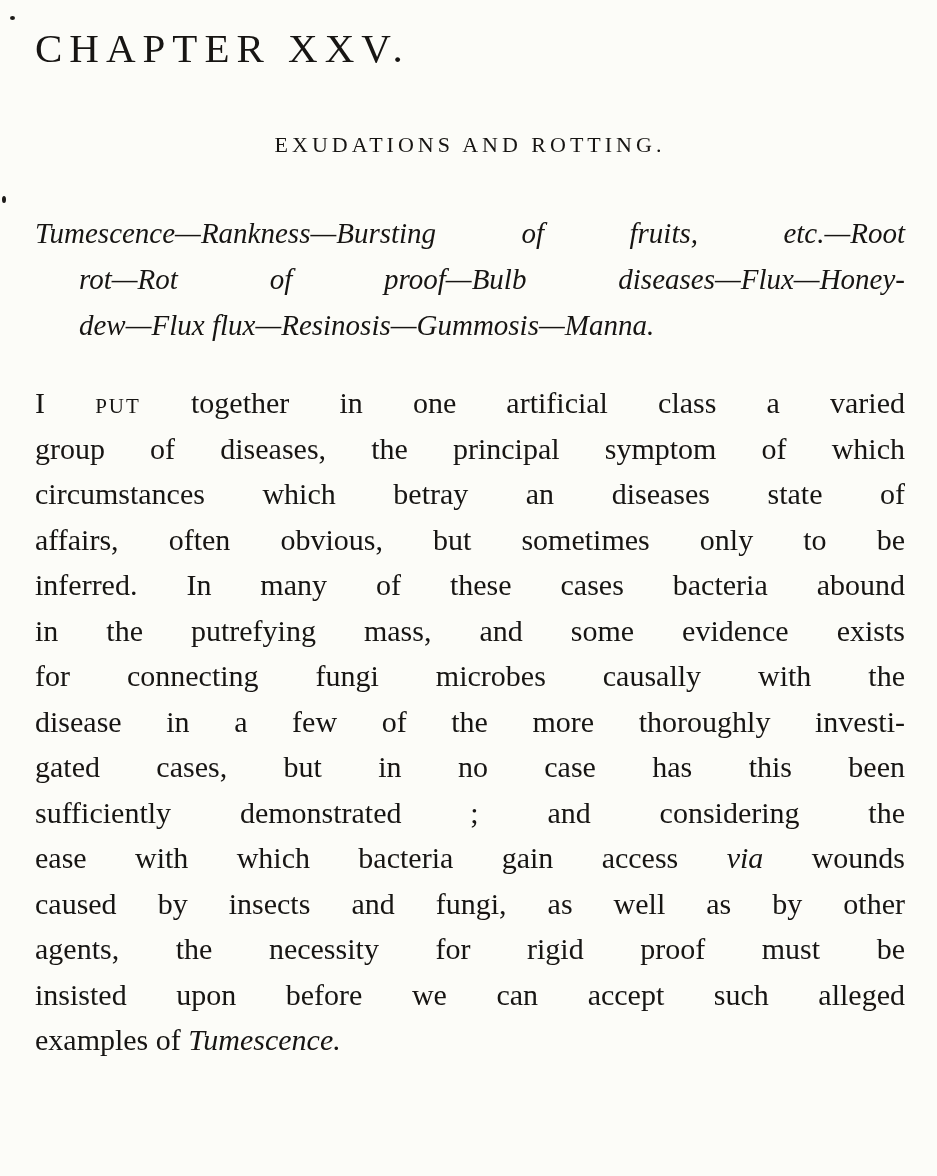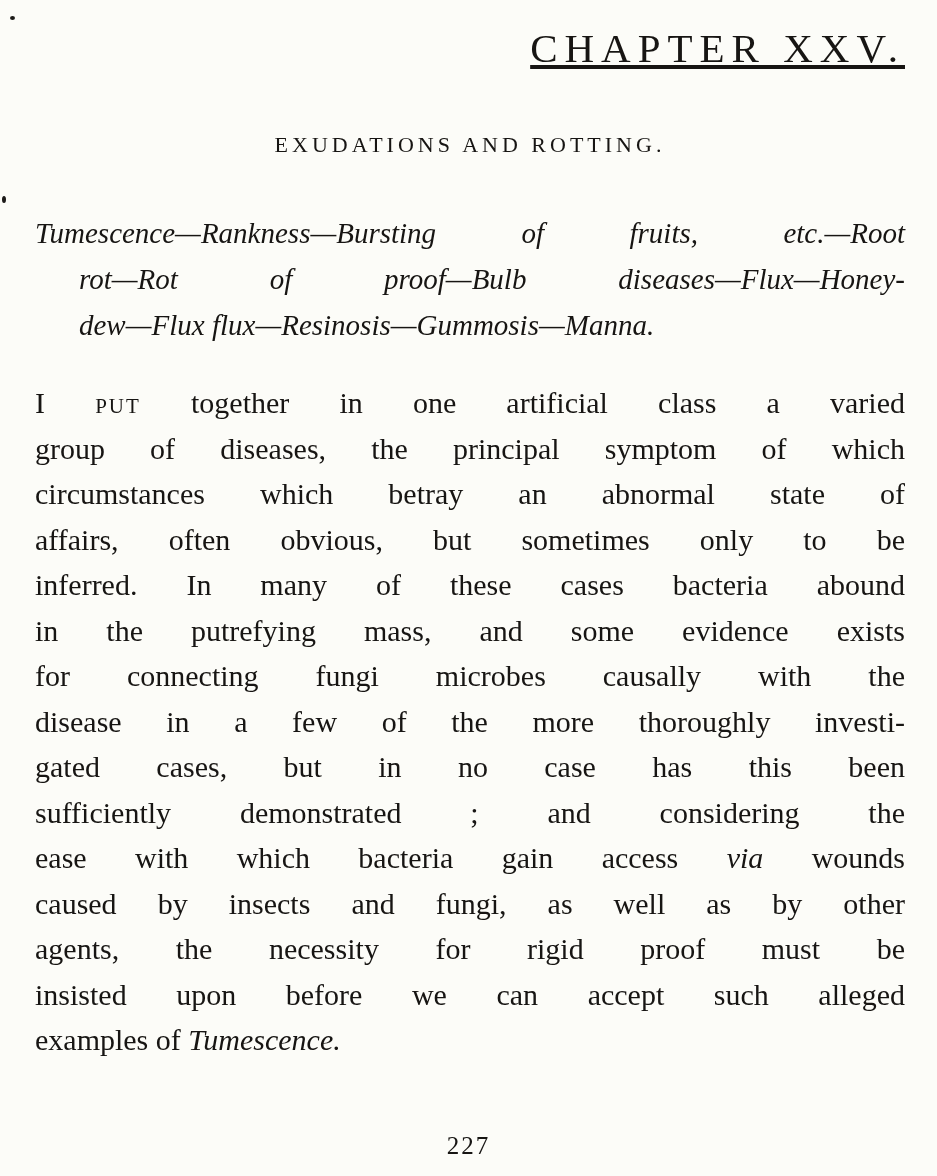--- a/index.html
+++ b/index.html
@@ -14,26 +14,25 @@
     margin: 0 auto;
     background: #fcfcf8;
     color: #171513;
     font-family: "Liberation Serif", serif;
     box-sizing: border-box;
     padding: 14px 32px 0 35px;
     overflow: hidden;
   }
   .chapter-title {
     margin: 10px 0 0 0;
-    text-align: right;
+    text-align: left;
     font-size: 41px;
     font-weight: 400;
     letter-spacing: 7px;
     white-space: nowrap;
-    text-decoration: underline;
   }
   .section-title {
     margin: 60px 0 0 0;
     text-align: center;
     font-size: 22px;
     font-weight: 400;
     letter-spacing: 4px;
     white-space: nowrap;
   }
   .summary {
@@ -97,29 +96,28 @@
 
   <div class="summary">
       <div class="line summary-line first">Tumescence—Rankness—Bursting of fruits, etc.—Root</div>
       <div class="line summary-line">rot—Rot of proof—Bulb diseases—Flux—Honey-</div>
       <div class="line summary-line last">dew—Flux flux—Resinosis—Gummosis—Manna.</div>
     </div>
 
   <div class="body-text">
       <div class="line body-line"><span>I </span><span class="sc">put</span><span> together in one artificial class a varied</span></div>
       <div class="line body-line"><span>group of diseases, the principal symptom of which</span></div>
-      <div class="line body-line"><span>circumstances which betray an abnormal state of</span></div>
+      <div class="line body-line"><span>circumstances which betray an diseases state of</span></div>
       <div class="line body-line"><span>affairs, often obvious, but sometimes only to be</span></div>
       <div class="line body-line"><span>inferred. In many of these cases bacteria abound</span></div>
       <div class="line body-line"><span>in the putrefying mass, and some evidence exists</span></div>
       <div class="line body-line"><span>for connecting fungi microbes causally with the</span></div>
       <div class="line body-line"><span>disease in a few of the more thoroughly investi-</span></div>
       <div class="line body-line"><span>gated cases, but in no case has this been</span></div>
       <div class="line body-line"><span>sufficiently demonstrated ; and considering the</span></div>
       <div class="line body-line"><span>ease with which bacteria gain access </span><span class="it">via</span><span> wounds</span></div>
       <div class="line body-line"><span>caused by insects and fungi, as well as by other</span></div>
       <div class="line body-line"><span>agents, the necessity for rigid proof must be</span></div>
       <div class="line body-line"><span>insisted upon before we can accept such alleged</span></div>
       <div class="line body-line last"><span>examples of </span><span class="it">Tumescence.</span></div>
     </div>
 
-  <div class="page-number">227</div>
 </div>
 
 </body></html>

